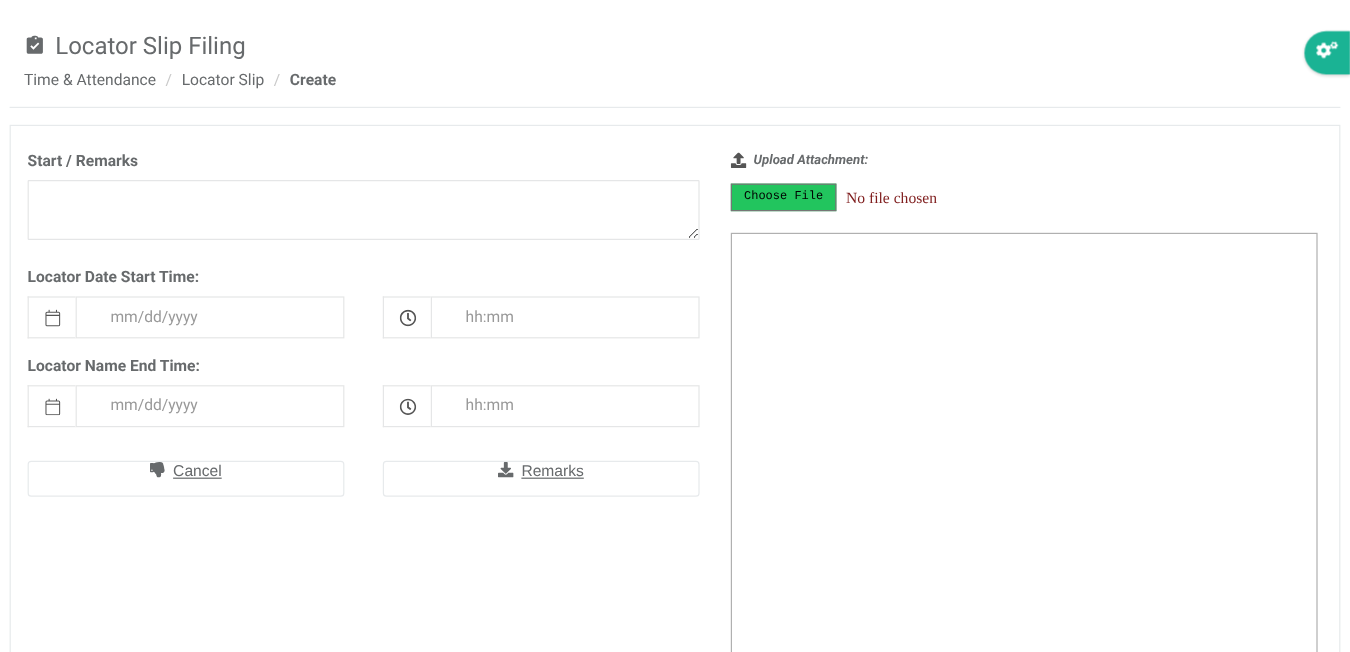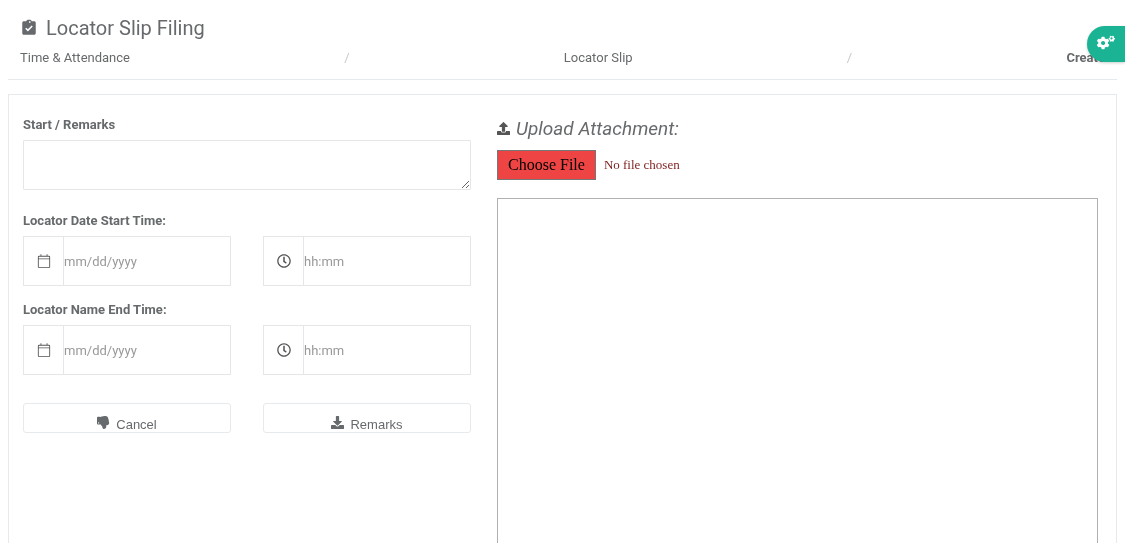--- a/index.html
+++ b/index.html
@@ -3,41 +3,40 @@
   <meta charset="utf-8">
   <style>
     * { box-sizing: border-box; margin: 0; padding: 0; }
     body {
       font-family: -apple-system, BlinkMacSystemFont, "Segoe UI", Roboto, "Helvetica Neue", Arial, sans-serif;
       background: #fff;
       color: #676a6c;
       font-size: 13px;
     }
     .page-header {
-      padding: 16px 20px 14px 20px;
+      padding: 26px 20px 14px 20px;
     }
     .page-title {
       display: flex;
       align-items: center;
       gap: 8px;
       margin-bottom: 10px;
     }
     .page-title h2 {
       font-size: 20px;
       font-weight: 400;
       color: #676a6c;
     }
     .title-icon svg { width: 18px; height: 18px; fill: #676a6c; display: block; }
     .breadcrumb {
       display: flex;
       align-items: center;
       gap: 8px;
       font-size: 13px;
       color: #676a6c;
-      justify-content: space-between;
     }
     .breadcrumb a { text-decoration: none; color: #676a6c; }
     .breadcrumb .sep { color: #c9c9c9; }
     .breadcrumb .current { font-weight: 700; color: #676a6c; }
     .hr { border-bottom: 1px solid #e7eaec; margin: 0 8px; }
 
     .content-card {
       margin: 14px 8px 0 8px;
       border: 1px solid #e7eaec;
       background: #fff;
@@ -100,67 +99,69 @@
       display: flex;
       align-items: center;
       justify-content: center;
       background: #fff;
       color: #555;
     }
     .input-addon svg { width: 14px; height: 14px; fill: #555; }
     .input-group input {
       flex: 1;
       border: 1px solid #e5e6e7;
-      height: 50px;
-      padding: 0 0;
+      height: 35px;
+      padding: 0 28px;
       font-size: 13px;
       font-family: inherit;
       color: #555;
       outline: none;
       min-width: 0;
     }
     .input-group input::placeholder { color: #999; }
 
     .button-row { display: flex; gap: 32px; margin-top: 28px; }
     .btn {
       flex: 1;
       border: 1px solid #e7eaec;
       background: #fff;
       height: 30px;
       font-size: 13px;
       color: #676a6c;
       cursor: pointer;
       display: inline-flex;
-      align-items: flex-end;
+      align-items: flex-start;
       justify-content: center;
       gap: 6px;
       border-radius: 3px;
+      text-decoration: underline;
     }
     .btn svg { width: 13px; height: 13px; fill: #676a6c; }
 
     .upload-label {
       font-style: italic;
       color: #676a6c;
-      font-size: 19px;
+      font-size: 11px;
       display: inline-flex;
       align-items: flex-start;
       gap: 6px;
       margin-bottom: 10px;
+      font-weight: bold;
     }
     .upload-label svg { width: 13px; height: 13px; fill: #555; }
 
     .file-row { display: flex; align-items: center; gap: 8px; margin-bottom: 18px; }
     .file-btn {
       border: 1px solid #767676;
-      background: #ef4444;
+      background: #22c55e;
       padding: 5px 10px;
-      font-size: 16px;
+      font-size: 10px;
       cursor: pointer;
       color: #000;
-      font-family: Liberation Serif, serif;
+      font-family: Liberation Mono, monospace;
     }
     .file-status { color: #7f1d1d; font-family: Liberation Serif, serif; }
 
     .preview-box {
       border: 1px solid #b0b0b0;
       width: 100%;
       height: 352px;
       background: #fff;
     }
 

